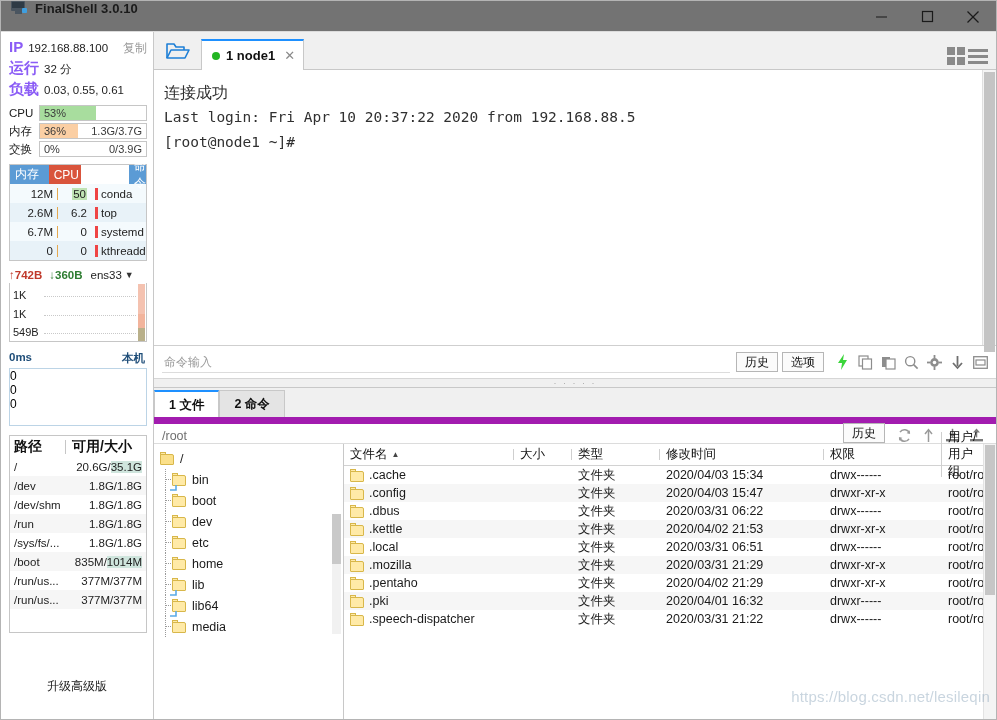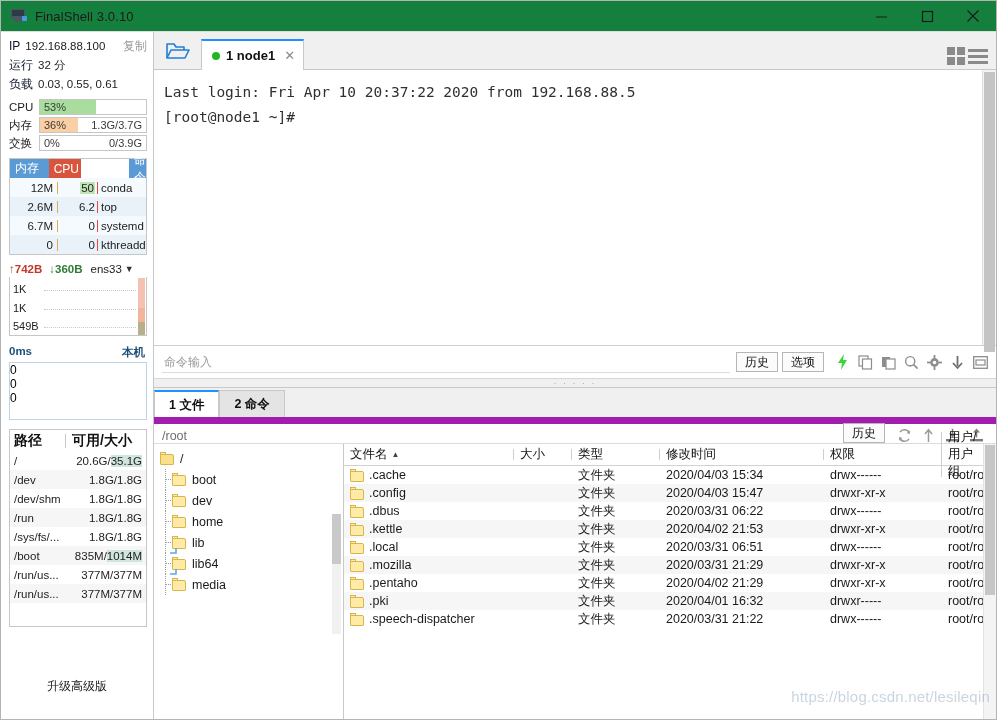--- a/index.html
+++ b/index.html
@@ -14,23 +14,24 @@
     position: relative;
     width: 997px; height: 720px;
     background: #ffffff;
     border: 1px solid #b4b4b4;
     display: flex; flex-direction: column;
   }
 
   
   .titlebar {
     height: 31px; min-height: 31px;
-    display: flex; align-items: center;
-    background: #15803d;
+    display: flex; align-items: flex-start;
+    background: #737373;
     border-bottom: 1px solid #dcdcdc;
+    font-weight: bold;
   }
   .app-icon {
     width: 16px; height: 14px; margin-left: 10px; margin-right: 8px;
     position: relative;
   }
   .app-icon .scr {
     position: absolute; left: 0; top: 0; width: 14px; height: 10px;
     background: #4a5560; border-radius: 1px;
   }
   .app-icon .scr::after {
@@ -58,21 +59,21 @@
   
   .leftpanel {
     width: 153px; min-width: 153px;
     background: #ffffff;
     display: flex; flex-direction: column;
     border-right: 1px solid #c8c8c8;
     padding-top: 4px;
     position: relative;
   }
   .lp-row { padding: 2px 6px 0 8px; display: flex; align-items: baseline; font-size: 12px; color: #222; }
-  .lp-label { color: #0f172a; font-weight: normal; margin-right: 5px; font-size: 12px; }
+  .lp-label { color: #8b5cf6; font-weight: bold; margin-right: 5px; font-size: 15px; }
   .lp-val { color: #222; font-size: 11.5px; }
   .lp-copy { margin-left: auto; color: #9a9a9a; font-size: 12px; }
 
   .meter-row { display: flex; align-items: center; padding: 2px 6px 0 8px; }
   .meter-name { width: 30px; font-size: 11.5px; color: #1a1a1a; }
   .meter {
     flex: 1; height: 16px; border: 1px solid #c6c6c6; background: #ffffff;
     position: relative; overflow: hidden;
   }
   .meter .fill { position: absolute; left: 0; top: 0; bottom: 0; }
@@ -87,21 +88,21 @@
   .proc { margin: 7px 6px 0 8px; border: 1px solid #c6c6c6; }
   .proc-head { display: flex; height: 19px; }
   .ph { display: flex; align-items: center; font-size: 12px; color: #ffffff; padding-left: 5px; }
   .ph.mem { background: #5b9bd5; width: 48px; }
   .ph.cpu { background: #d9543c; width: 40px; }
   .ph.cmd { background: #5b9bd5; flex: 1; margin-left: 48px; }
   .proc-row { display: flex; height: 19px; align-items: center; font-size: 11.5px; color: #222; }
   .proc-row:nth-child(odd) { background: #f4fafd; }
   .proc-row:nth-child(even) { background: #e8f2f8; }
   .pc-mem { width: 48px; text-align: right; padding-right: 4px; border-right: 1px solid #e6a94f; }
-  .pc-cpu { width: 40px; text-align: right; padding-right: 2px; border-right: 1px solid #ef4444; }
+  .pc-cpu { width: 40px; text-align: right; padding-right: 8px; border-right: 3px solid #ef4444; }
   .pc-cpu span.hl { background: #bfe3b4; padding: 0 1px; }
   .pc-cmd { flex: 1; padding-left: 3px; }
 
   
   .netbar { display: flex; align-items: center; padding: 8px 6px 2px 8px; font-size: 11.5px; }
   .up { color: #c0392b; font-weight: bold; }
   .down { color: #2e7d32; font-weight: bold; margin-left: 7px; }
   .iface { margin-left: 8px; color: #222; }
   .caret { margin-left: 3px; color: #333; font-size: 9px; }
 
@@ -523,20 +524,21 @@
           <span class="list-icon">
               <i></i>
               <i></i>
               <i></i>
             </span>
         </div>
       </div>
 
       <div class="term-wrap">
         <div class="terminal">
+          <div class="term-cn">连接成功</div>
           <div>Last login: Fri Apr 10 20:37:22 2020 from 192.168.88.5</div>
           <div>[root@node1 ~]#</div>
         </div>
         <div class="term-scroll">
           <div class="thumb" style="top:2px;height:280px"></div>
         </div>
       </div>
 
       <div class="cmdbar">
         <input class="cmd-input" type="text" placeholder="命令输入" style="">
@@ -644,31 +646,52 @@
               </span>
             <span class="tree-label" style="margin-left:0">/</span>
           </div>
           <div id="tree-items">
               <div class="tree-item">
                 <span class="guide"></span>
                 <span class="tick"></span>
                 <span class="folder">
                   <span class="t"></span>
                   <span class="b"></span>
-                </span>
-                <span class="tree-label">boot</span>
+                  <span class="link"><svg width="7" height="7" viewBox="0 0 7 7">
+                      <path d="M0 6 L6 6 L6 1" fill="none" stroke="#5aabe8" stroke-width="1.6"></path>
+                    </svg></span>
+                </span>
+                <span class="tree-label">bin</span>
               </div>
               <div class="tree-item">
                 <span class="guide"></span>
                 <span class="tick"></span>
                 <span class="folder">
                   <span class="t"></span>
                   <span class="b"></span>
                 </span>
+                <span class="tree-label">boot</span>
+              </div>
+              <div class="tree-item">
+                <span class="guide"></span>
+                <span class="tick"></span>
+                <span class="folder">
+                  <span class="t"></span>
+                  <span class="b"></span>
+                </span>
                 <span class="tree-label">dev</span>
+              </div>
+              <div class="tree-item">
+                <span class="guide"></span>
+                <span class="tick"></span>
+                <span class="folder">
+                  <span class="t"></span>
+                  <span class="b"></span>
+                </span>
+                <span class="tree-label">etc</span>
               </div>
               <div class="tree-item">
                 <span class="guide"></span>
                 <span class="tick"></span>
                 <span class="folder">
                   <span class="t"></span>
                   <span class="b"></span>
                 </span>
                 <span class="tree-label">home</span>
               </div>

